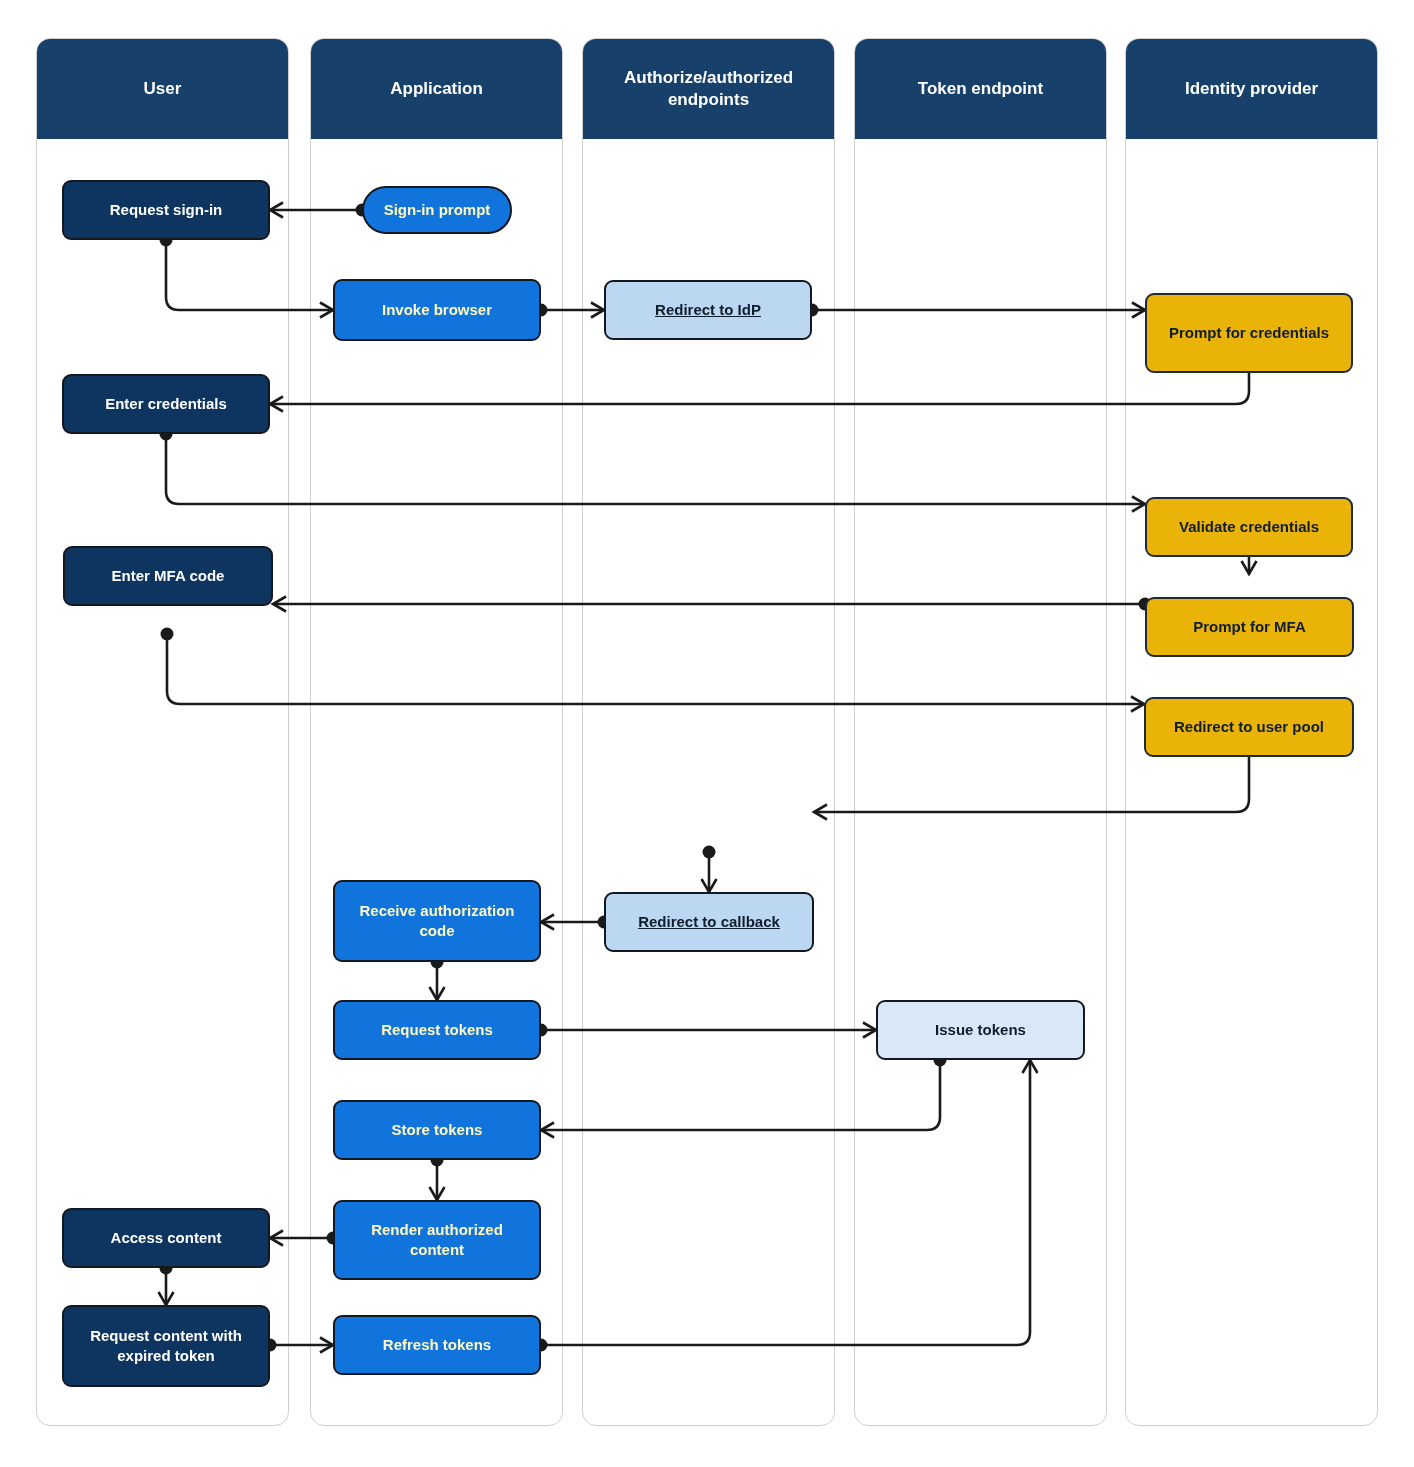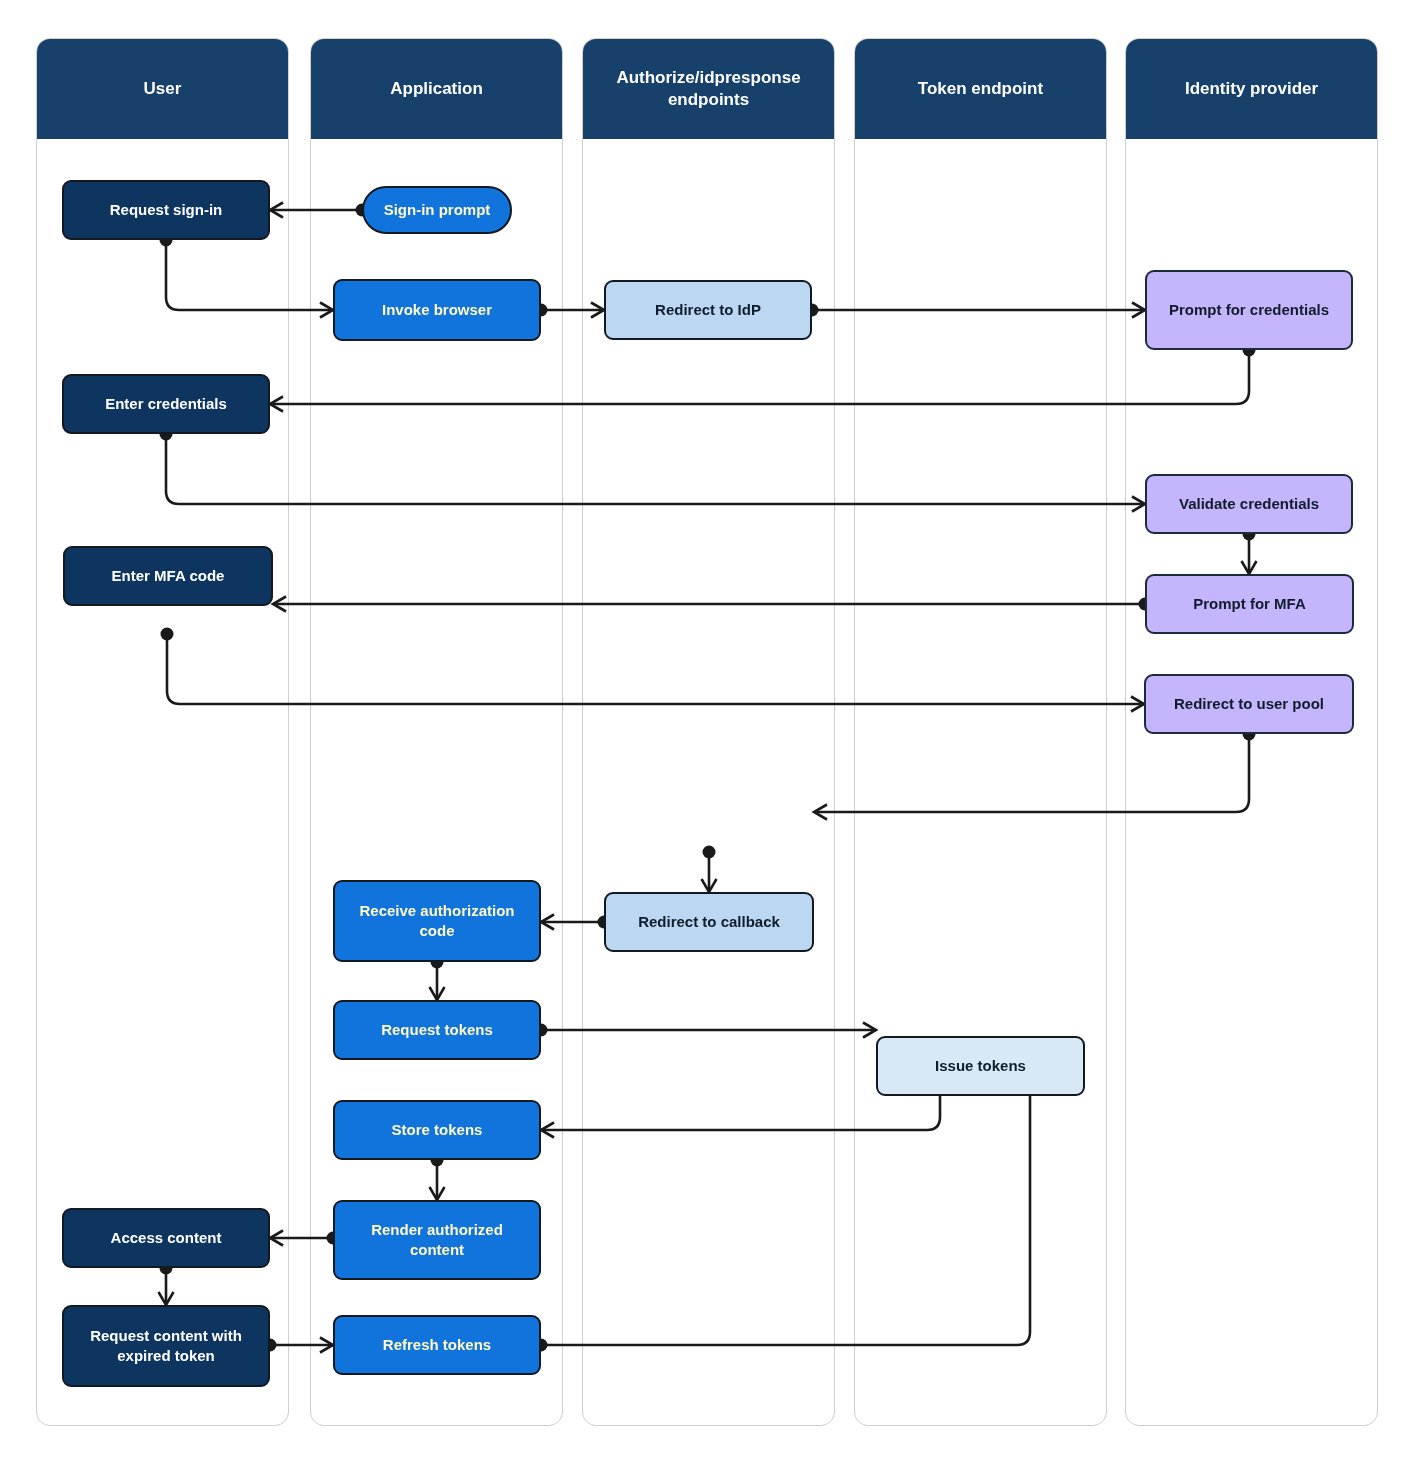--- a/index.html
+++ b/index.html
@@ -29,39 +29,39 @@
     position:absolute;
     display:flex;align-items:center;justify-content:center;text-align:center;
     font-size:15px;font-weight:bold;line-height:1.35;
     border-radius:9px;
     border:2px solid var(--box-border,#14181f);
     box-sizing:border-box;
     padding:12px 14px;
   }
   .node.dark{background:var(--dark-box,#0e355f);color:#ffffff;}
   .node.medium{background:var(--medium-blue,#1174dd);color:#fef9c3;}
-  .node.light{background:var(--light-blue,#bcd7f2);color:var(--dark-text,#101d2c);}
-  .node.lighter{background:var(--lighter-blue,#d8e8f7);color:var(--dark-text,#101d2c);margin-top:36px;}
-  .node.white{background:#c4b5fd;color:var(--dark-text,#101d2c);border-color:var(--white-border,#1c2b3a);}
+  .node.light{background:var(--light-blue,#bcd7f2);color:var(--dark-text,#101d2c);text-decoration:underline;}
+  .node.lighter{background:var(--lighter-blue,#d8e8f7);color:var(--dark-text,#101d2c);}
+  .node.white{background:#eab308;color:var(--dark-text,#101d2c);border-color:var(--white-border,#1c2b3a);margin-top:23px;}
   .node.pill{border-radius:26px;}
   #edges{position:absolute;inset:0;pointer-events:none;}
 </style>
 </head>
 <body>
 
 <div id="stage">
 
   <div class="lane" style="left:36px">
     <div class="lane-header">User</div>
   </div>
   <div class="lane" style="left:310px">
     <div class="lane-header">Application</div>
   </div>
   <div class="lane" style="left:582px">
-    <div class="lane-header">Authorize/idpresponse endpoints</div>
+    <div class="lane-header">Authorize/authorized endpoints</div>
   </div>
   <div class="lane" style="left:854px">
     <div class="lane-header">Token endpoint</div>
   </div>
   <div class="lane" style="left:1125px">
     <div class="lane-header">Identity provider</div>
   </div>
 
   <svg id="edges" width="1414" height="1467" viewBox="0 0 1414 1467">
       <g>

